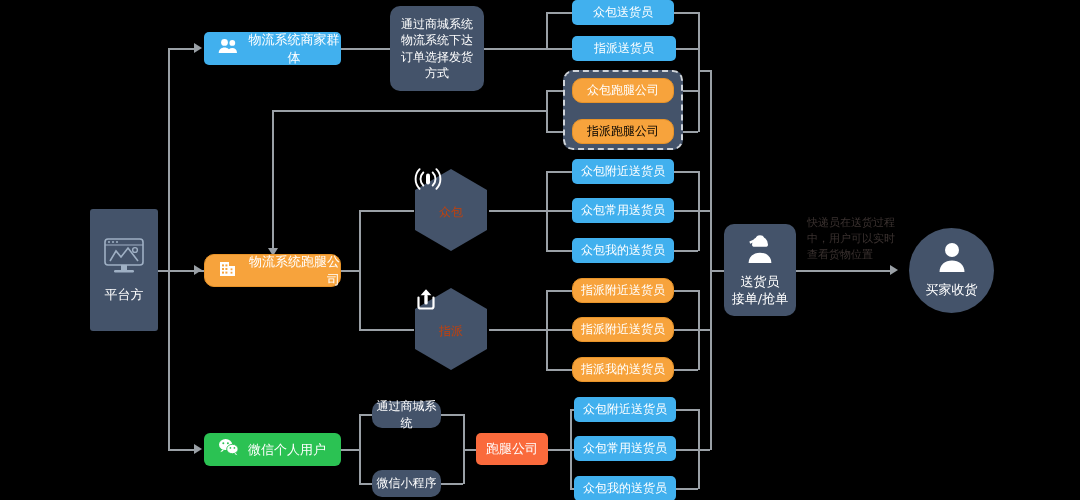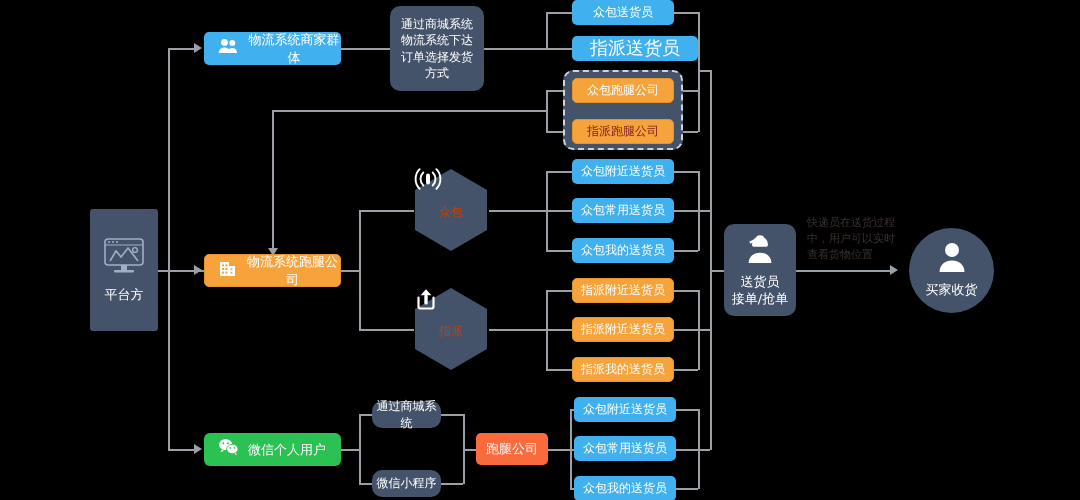--- a/index.html
+++ b/index.html
@@ -7,21 +7,21 @@
        font-family:"DejaVu Sans","Liberation Sans",sans-serif;}
   #stage{position:relative;width:1080px;height:500px;background:#000;}
 
   .node{position:absolute;box-sizing:border-box;display:flex;
         align-items:center;justify-content:center;color:#fff;
         font-size:13px;line-height:1.35;text-align:center;}
 
   
   .card-dark{background:#44536a;border-radius:10px;}
   .card-blue{background:#41b0ee;border-radius:5px;}
-  .card-orange{background:#f7a33c;border-radius:5px;border:1px solid #e89328;}
+  .card-orange{background:#f7a33c;border-radius:10px;border:1px solid #e89328;text-align:right;}
   .card-tomato{background:#fa6a3c;border-radius:5px;}
   .card-green{background:#2bc253;border-radius:6px;}
   .circle{background:#44536a;border-radius:50%;}
   .platform{background:#44536a;border-radius:3px;}
 
   .pill{display:flex;flex-direction:column;align-items:center;justify-content:center;}
   .ico{display:block;margin-bottom:4px;}
   .lbl{display:block;white-space:pre-line;}
 
   .withicon{flex-direction:row;gap:9px;justify-content:flex-start;padding-left:14px;}
@@ -172,29 +172,29 @@
   <div class="node card-dark" style="left:390px;top:6px;width:94px;height:85px;font-size:12px;">
     <span class="lbl">通过商城系统
 物流系统下达
 订单选择发货
 方式</span>
   </div>
 
   <div class="node card-blue" style="left:572px;top:0px;width:102px;height:25px;font-size:12px;">
     <span>众包送货员</span>
   </div>
-  <div class="node card-blue" style="left:572px;top:36px;width:126px;height:25px;font-size:18px;">
+  <div class="node card-blue" style="left:572px;top:36px;width:104px;height:25px;font-size:12px;">
     <span>指派送货员</span>
   </div>
 
   <div class="dashbox" style="left:563px;top:70px;width:120px;height:80px;"></div>
   <div class="node card-orange" style="left:572px;top:78px;width:102px;height:25px;font-size:12px;color:#fff;">
     <span>众包跑腿公司</span>
   </div>
-  <div class="node card-orange" style="left:572px;top:119px;width:102px;height:25px;font-size:12px;color:#7f1d1d;">
+  <div class="node card-orange" style="left:572px;top:119px;width:102px;height:25px;font-size:12px;color:#000000;">
     <span>指派跑腿公司</span>
   </div>
 
   <div class="node card-orange withicon" style="left:204px;top:254px;width:137px;height:33px;">
     <span class="ico">
       <svg width="17" height="17" viewBox="0 0 17 17">
         <rect x="1" y="2" width="9" height="14" fill="#fff"></rect>
         <rect x="10" y="6" width="6" height="10" fill="#fff"></rect>
         <rect x="3" y="4.4" width="2" height="2" fill="#f7a33c"></rect>
           <rect x="6.4" y="4.4" width="2" height="2" fill="#f7a33c"></rect>

